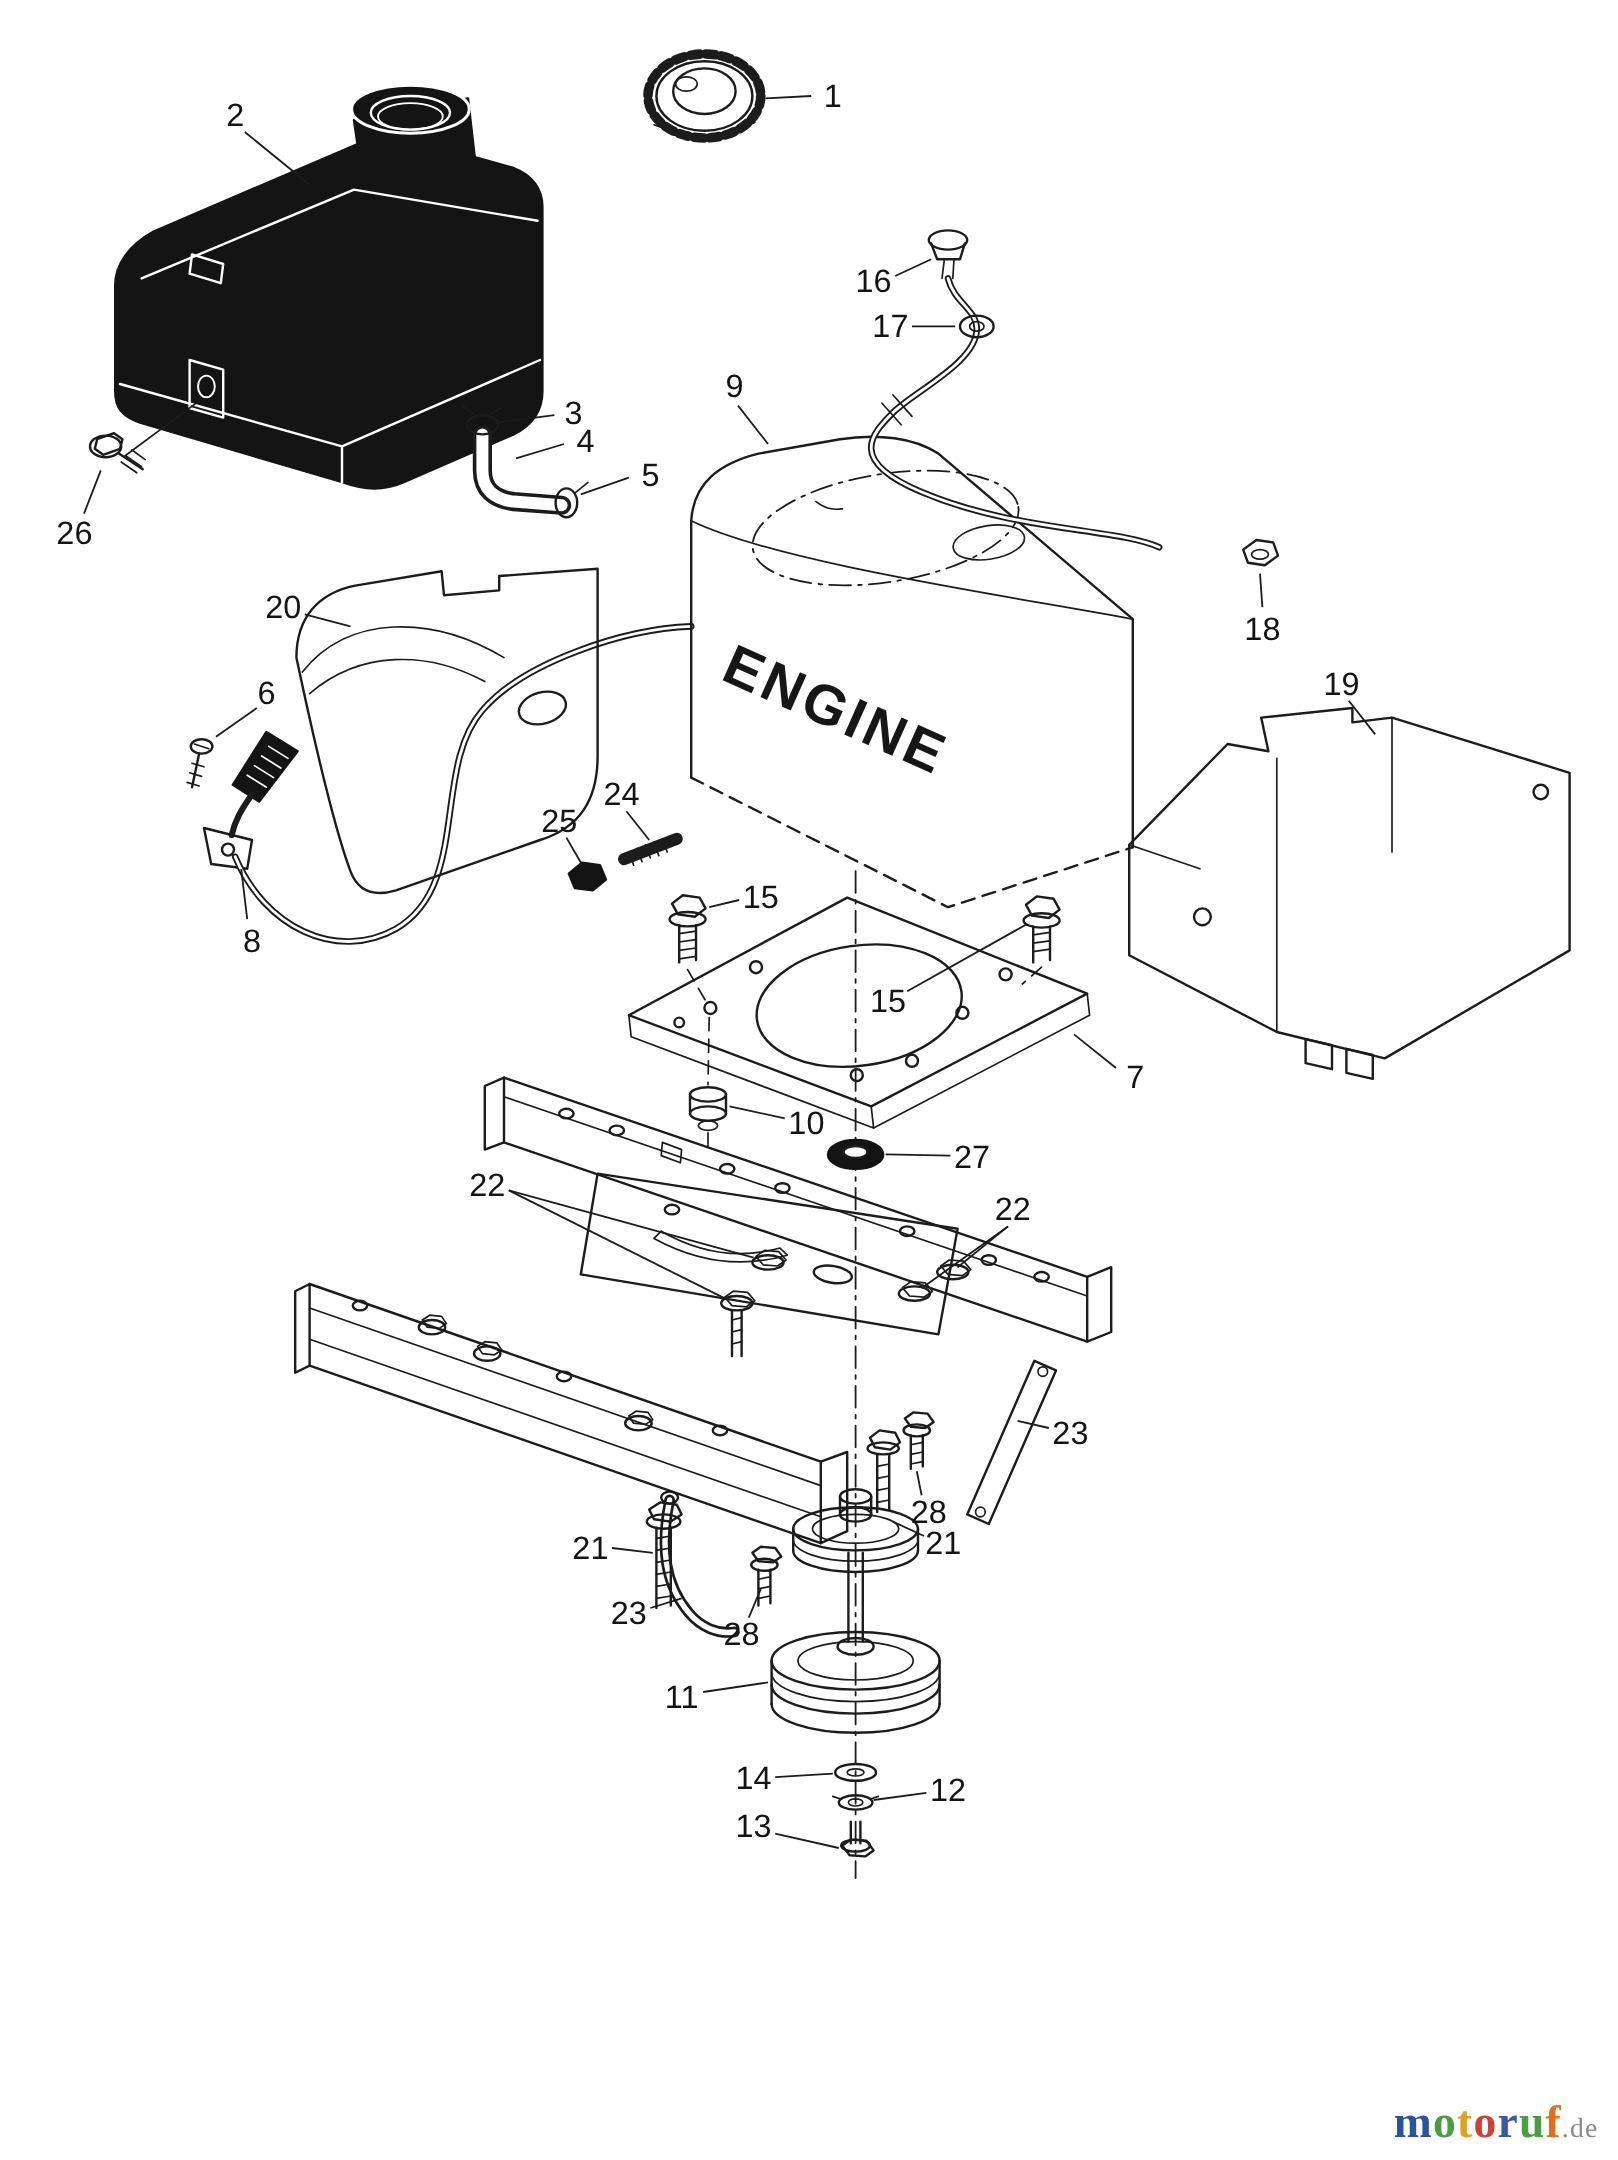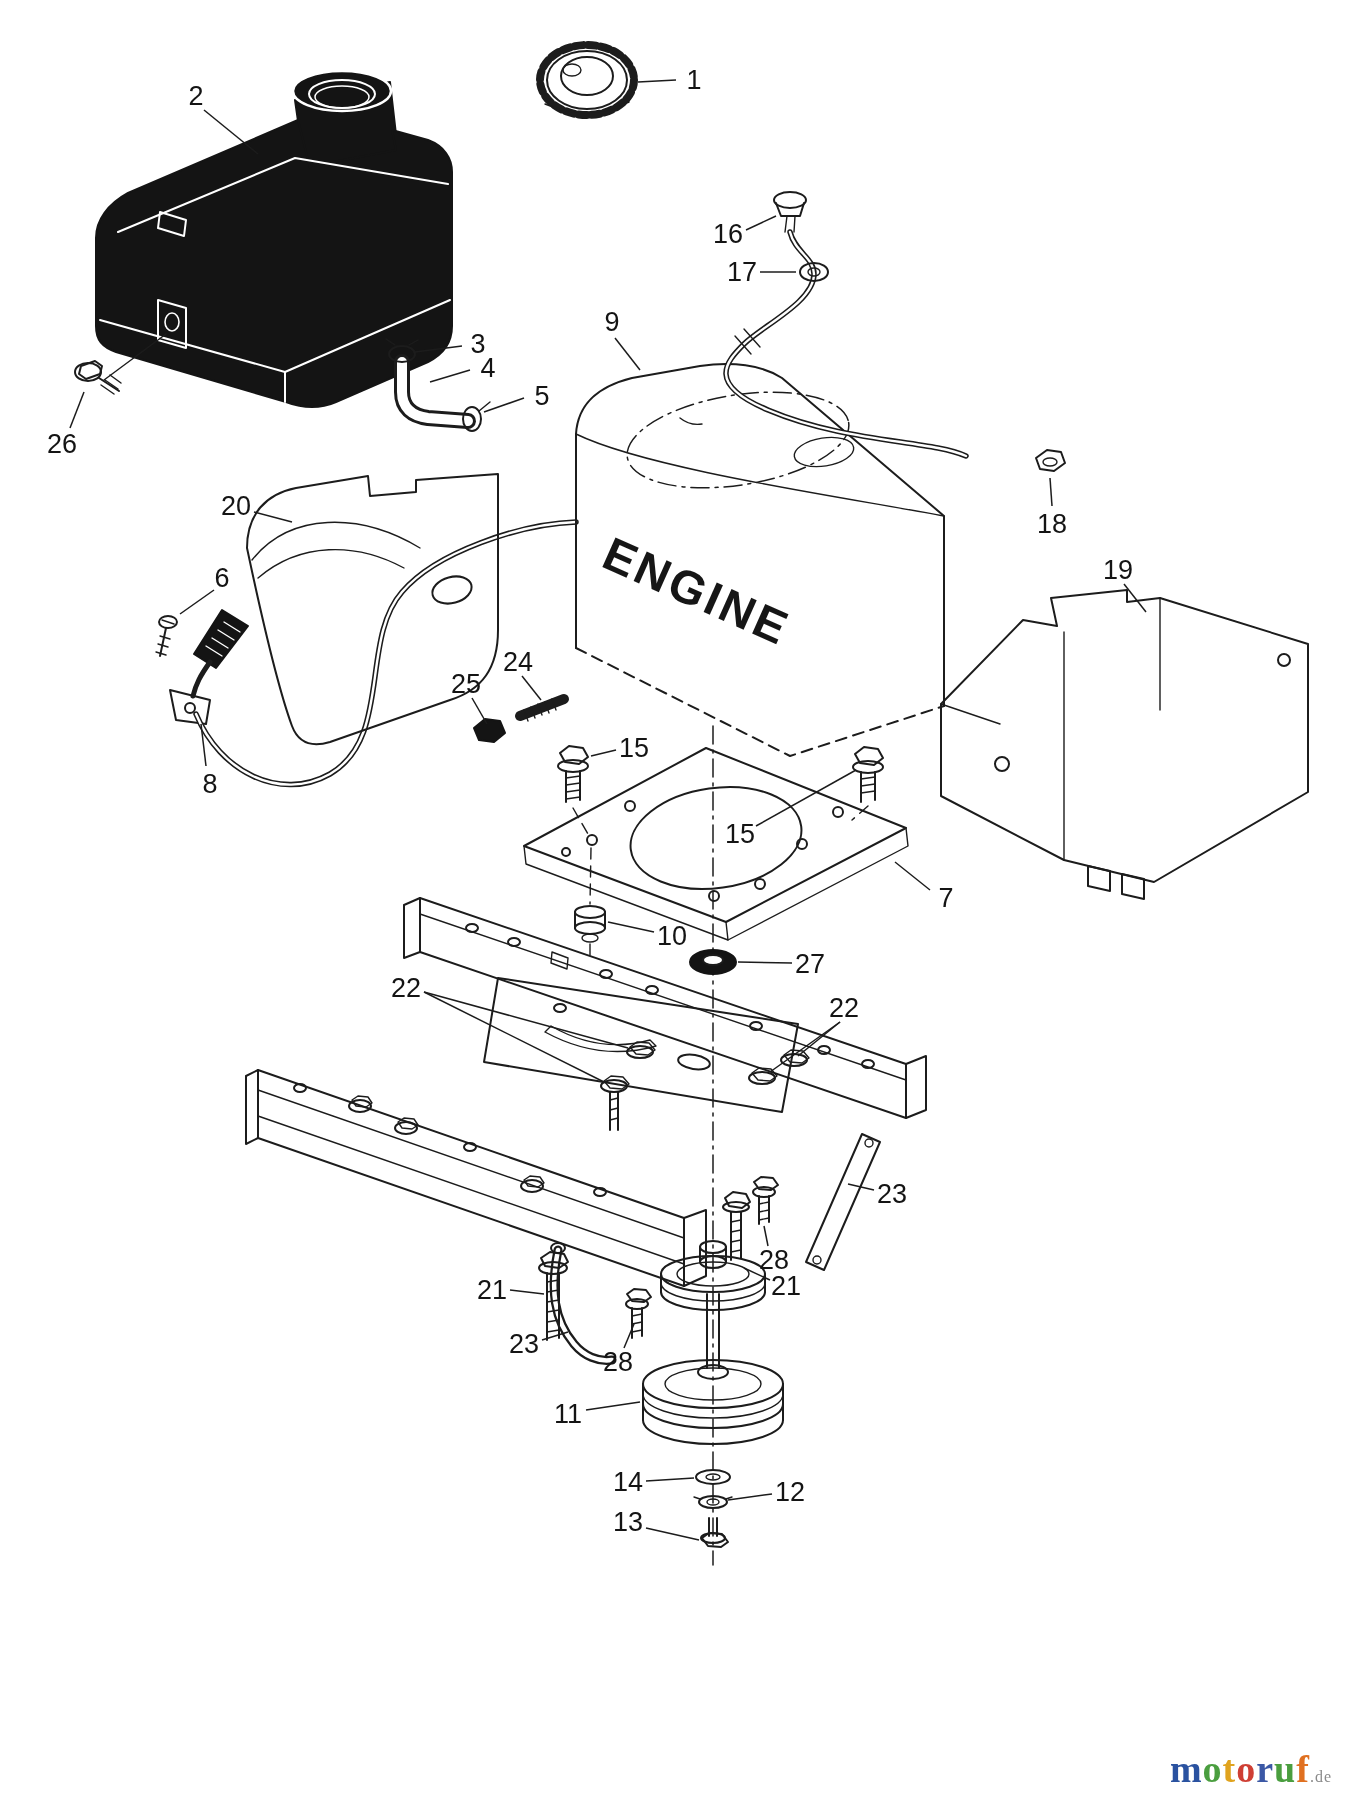--- a/index.html
+++ b/index.html
@@ -16,21 +16,21 @@
   .cable{stroke:#1c1c1c;stroke-width:5.5;fill:none;}
   .cablein{stroke:#ffffff;stroke-width:2.4;fill:none;}
   .tube{stroke:#1c1c1c;stroke-width:16;fill:none;}
   .tubein{stroke:#ffffff;stroke-width:10;fill:none;}
   .leader{stroke:#1c1c1c;stroke-width:1.5;}
   .callout{font-family:"Liberation Sans",sans-serif;font-size:27px;fill:#141414;text-anchor:middle;}
   .engine-label{font-family:"Liberation Sans",sans-serif;font-size:47px;font-weight:600;
                 letter-spacing:3px;fill:#161616;text-anchor:middle;stroke:none;}
   .watermark{position:absolute;right:16px;bottom:12px;font-family:"Liberation Serif",serif;
              font-weight:700;font-size:38px;letter-spacing:1px;line-height:1;}
-  .watermark .wm-suffix{font-size:16px;font-weight:400;}
+  .watermark .wm-suffix{font-size:23px;font-weight:400;}
 </style>
 </head>
 <body>
 
 <div class="stage">
 <svg width="1348" height="1800" viewBox="0 0 1348 1800">
   <g class="s">
 
     <g>
       <path class="blk" d="M295,100 L390,82 L398,152 L305,170 Z"></path>

